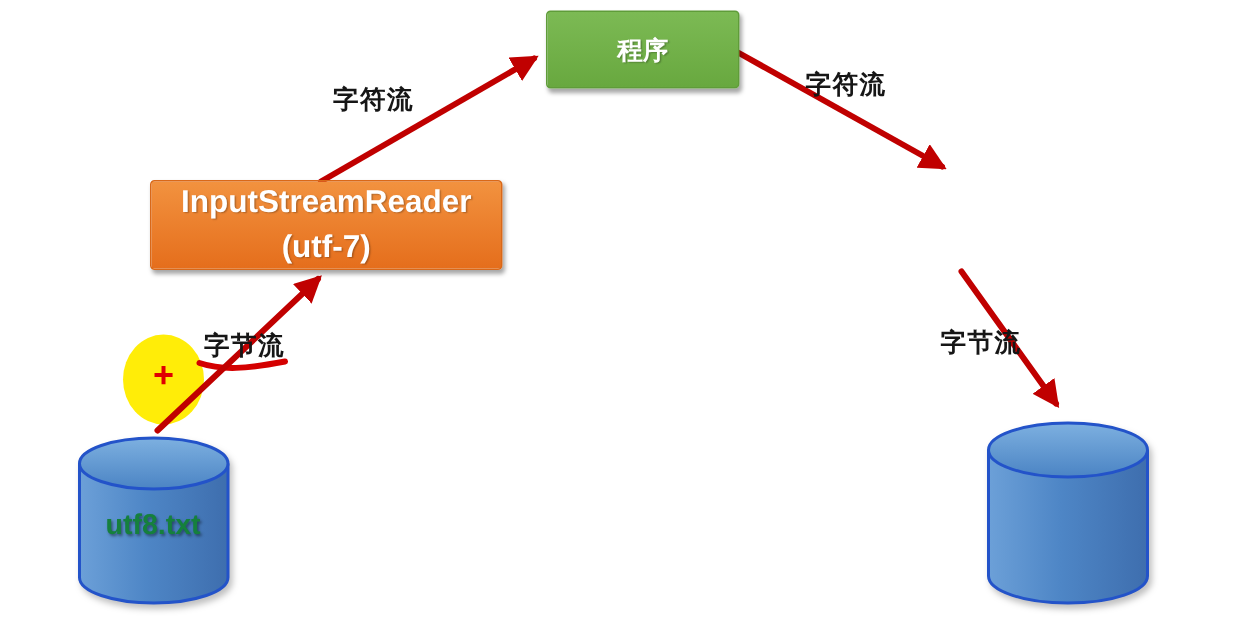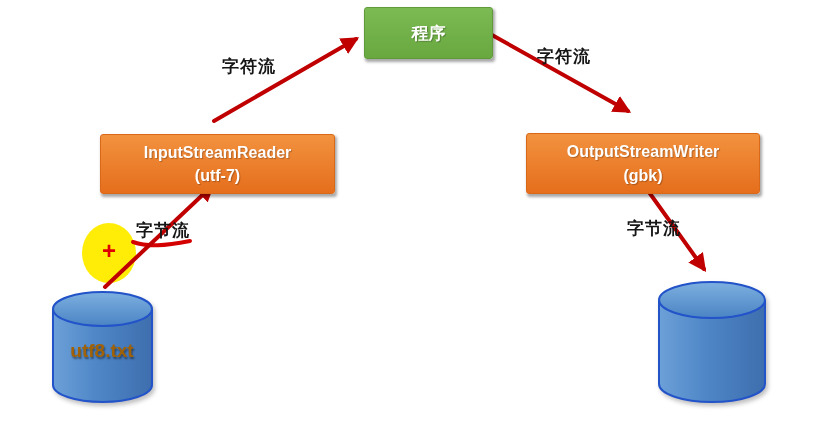--- a/index.html
+++ b/index.html
@@ -20,31 +20,31 @@
   }
   .node-green {
     left:364px; top:7px; width:127px; height:50px;
     background:linear-gradient(#7cba54, #68a83f);
     border:1px solid #5f9c39;
     font-size:17px;
   }
   .node-orange {
     background:linear-gradient(#f2923f, #e56e1c);
     border:1px solid #d96818;
-    font-size:16px; line-height:1.45;margin-top:14px;
+    font-size:21px; line-height:1.45;
   }
   .node-reader { left:100px; top:120px; width:233px; height:58px; }
   .node-writer { left:526px; top:119px; width:232px; height:59px; }
   .edge-label {
     position:absolute; color:#161616; font-size:17px; font-weight:600;
     white-space:nowrap; letter-spacing:1px;
   }
   .cyl-label {
     position:absolute; width:110px; text-align:center;
-    color:#a16207; font-weight:bold; font-size:19px;
+    color:#15803d; font-weight:bold; font-size:19px;
     text-shadow:1px 1.5px 2px rgba(0,0,0,0.45);
   }
   .plus-mark {
     position:absolute; left:96px; top:238px; width:26px; height:26px;
     color:#e00000; font-size:24px; font-weight:bold; text-align:center;
     line-height:26px;
   }
 </style>
 </head>
 <body>
@@ -93,24 +93,20 @@
 
   <div class="node node-green">
     <span>程序</span>
   </div>
 
   <div class="node node-orange node-reader">
     <span>InputStreamReader</span>
     <span>(utf-7)</span>
   </div>
 
-  <div class="node node-orange node-writer">
-    <span>OutputStreamWriter</span>
-    <span>(gbk)</span>
-  </div>
 
   <div class="edge-label" style="left:222px; top:55px;">字符流</div>
   <div class="edge-label" style="left:537px; top:45px;">字符流</div>
   <div class="edge-label" style="left:136px; top:219px;">字节流</div>
   <div class="edge-label" style="left:627px; top:217px;">字节流</div>
 
   <div class="plus-mark">+</div>
 
   <div class="cyl-label" style="left:47px; top:340px;">utf8.txt</div>
 

